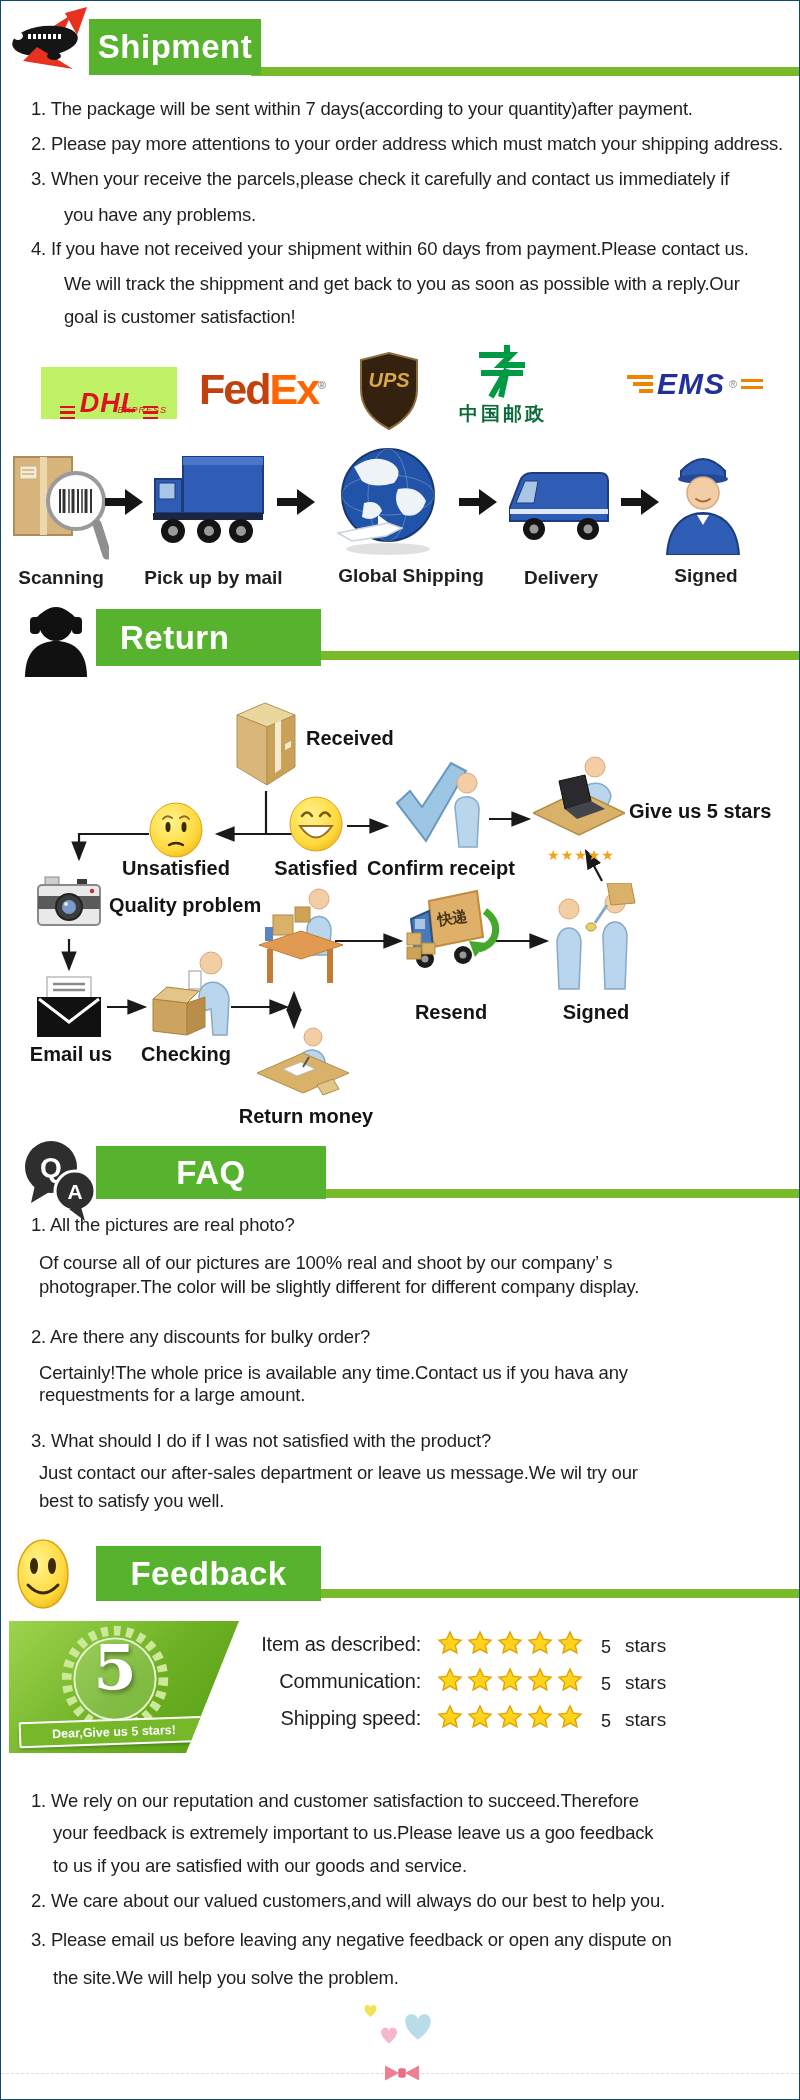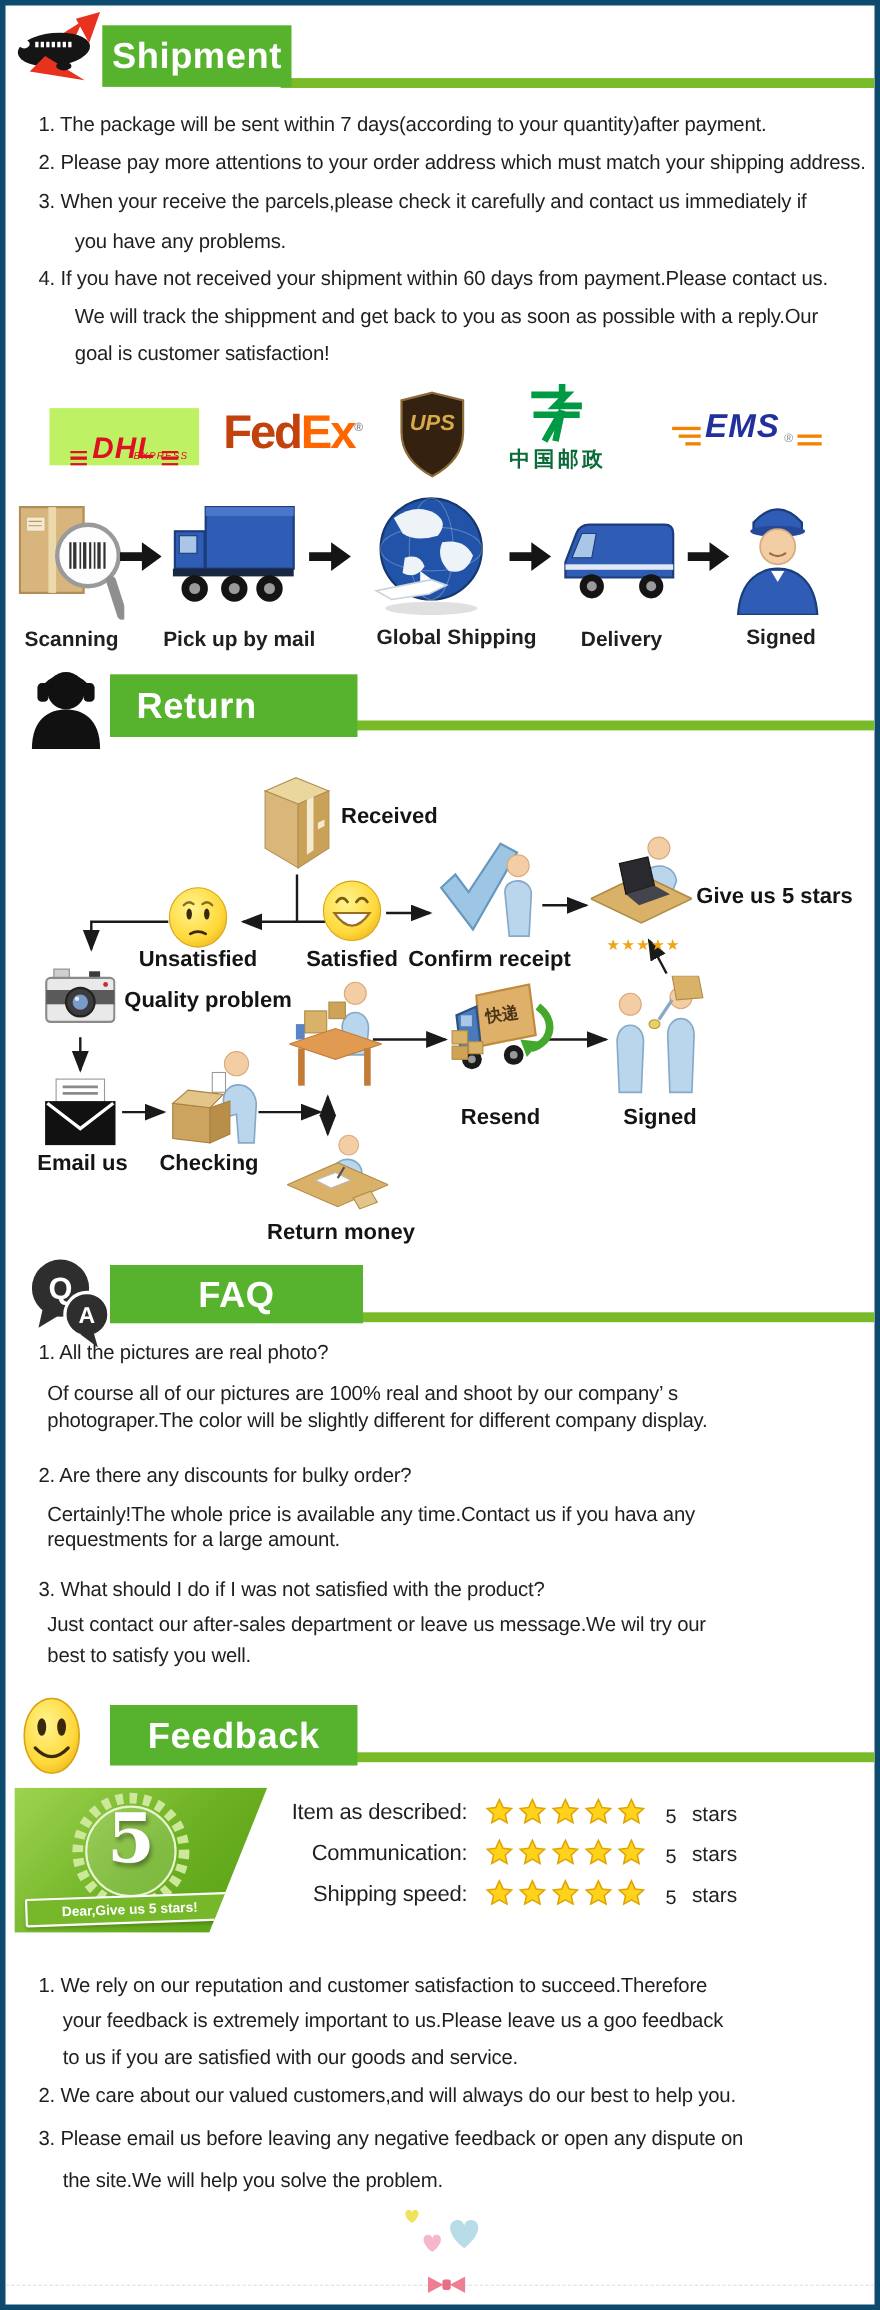--- a/index.html
+++ b/index.html
@@ -5,21 +5,21 @@
   :root{
     --green-box:#57b32e;
     --green-line:#79ba28;
     --ink:#1f1f1f;
   }
   html,body{margin:0;padding:0;background:#fff;}
   .page{
     position:relative;width:800px;height:2100px;margin:0 auto;
     background:#fff;color:var(--ink);
     font-family:"Liberation Sans",sans-serif;
-    overflow:hidden;box-sizing:border-box;border:5px solid #0c4a6e;
+    overflow:hidden;box-sizing:border-box;border:1px solid #0c4a6e;
   }
   .abs{position:absolute;}
   .section-line{position:absolute;height:9px;background:var(--green-line);}
   .section-box{
     position:absolute;background:var(--green-box);color:#fff;
     display:flex;align-items:center;justify-content:center;
     font-weight:700;font-size:33px;letter-spacing:.5px;
   }
   .bodyline{position:absolute;left:30px;font-size:18.5px;line-height:24px;white-space:nowrap;letter-spacing:-.2px;}
   .bodyline.cont{left:63px;}
@@ -33,21 +33,21 @@
     position:absolute;left:40px;top:366px;width:136px;height:52px;background:#bef264;
     display:flex;align-items:flex-end;justify-content:center;
   }
   .dhl-word{font-style:italic;font-weight:700;font-size:27px;color:#de1021;letter-spacing:1px;}
   .dhl-bars{display:flex;flex-direction:column;gap:3px;margin:0 5px;}
   .dhl-bars i{display:block;width:15px;height:2.5px;background:#de1021;}
   .dhl-sub{position:absolute;right:10px;bottom:4px;font-size:9px;font-style:italic;color:#de1021;letter-spacing:1px;}
   .logo-fedex{position:absolute;left:198px;top:364px;font-weight:700;font-size:43px;letter-spacing:-2px;}
   .fedex-fed{color:#c2410c;} .fedex-ex{color:#ff6600;}
   .reg-mark{font-size:11px;color:#8a8a8a;vertical-align:super;letter-spacing:0;}
-  .logo-ems{position:absolute;left:606px;top:366px;display:flex;align-items:flex-end;gap:4px;}
+  .logo-ems{position:absolute;left:626px;top:366px;display:flex;align-items:center;gap:4px;}
   .ems-word{font-style:italic;font-weight:900;font-size:30px;color:#21309a;letter-spacing:1px;}
   .ems-bars{display:flex;flex-direction:column;gap:3.5px;}
   .ems-bars i{display:block;height:3.5px;background:#f08300;}
   .cp-text{position:absolute;left:440px;top:400px;width:124px;text-align:center;font-weight:700;font-size:19px;color:#0b6b38;letter-spacing:3px;}
   .ratings-label{position:absolute;left:170px;width:250px;text-align:right;font-size:20px;letter-spacing:-.2px;}
   .ratings-value{position:absolute;font-size:18px;}
   .ratings-unit{position:absolute;font-size:19px;}
   .flow-stars{position:absolute;color:#f0a517;font-size:14px;letter-spacing:1px;font-weight:400;}
   .badge{
     position:absolute;left:8px;top:1620px;width:230px;height:132px;

